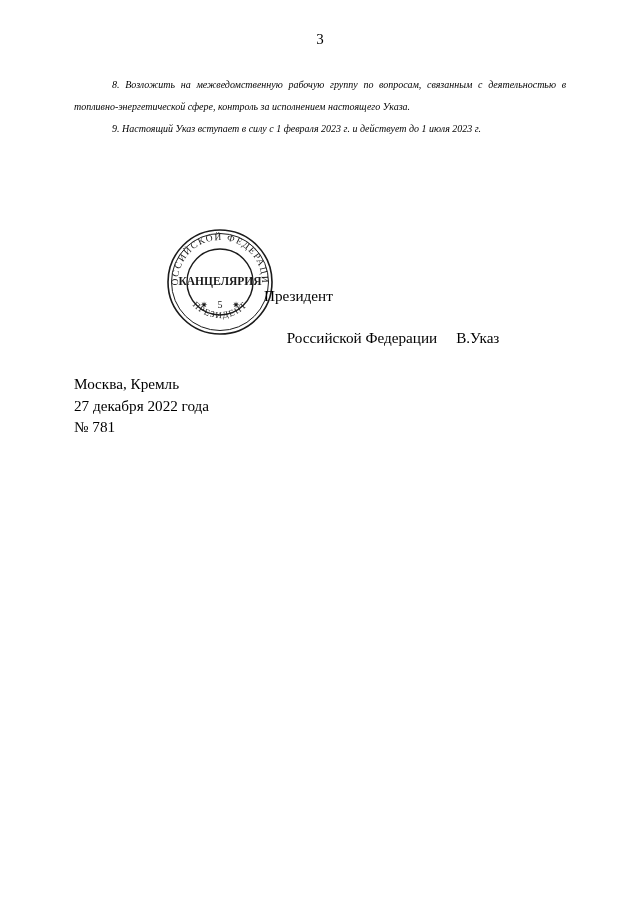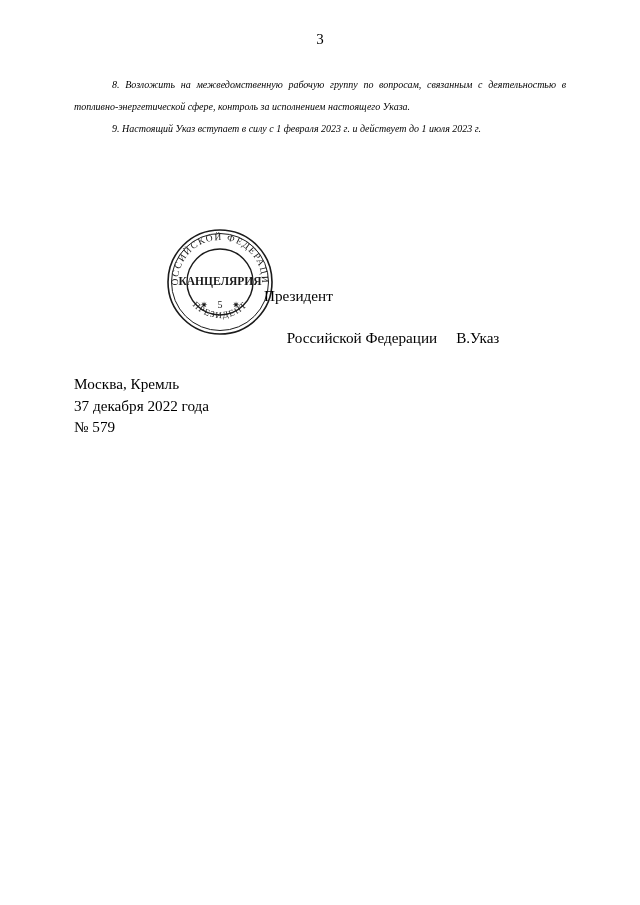--- a/index.html
+++ b/index.html
@@ -126,17 +126,17 @@
 
   <div class="sign-block">
     <div class="sign-line sign-line-1">Президент</div>
     <div class="sign-line sign-line-2">
       <span>Российской Федерации</span><span>&nbsp;&nbsp;&nbsp;&nbsp;&nbsp;</span><span>В.Указ</span>
     </div>
   </div>
 
   <div class="footer-block">
     <div class="footer-line">Москва, Кремль</div>
-    <div class="footer-line">37 декабря 2022 года</div>
-    <div class="footer-line">№ 579</div>
+    <div class="footer-line">27 декабря 2022 года</div>
+    <div class="footer-line">№ 781</div>
   </div>
 
 </div>
 
 </body></html>

